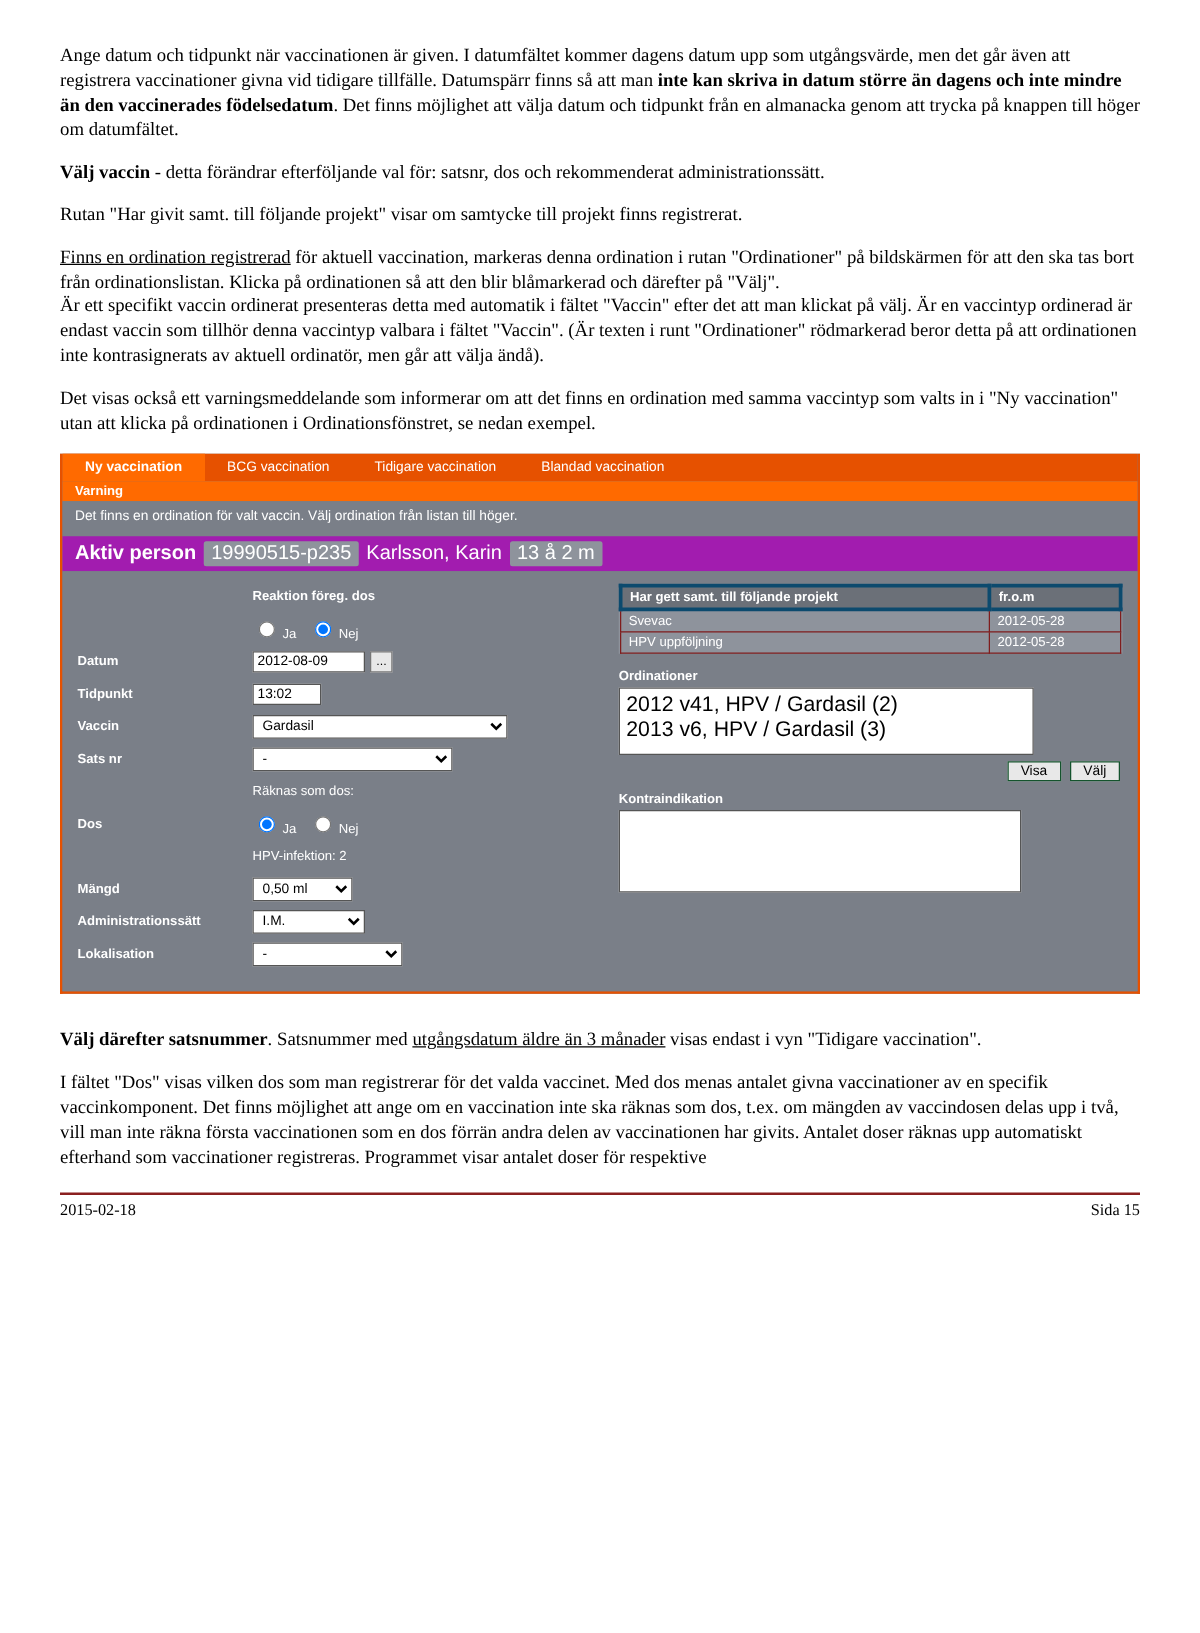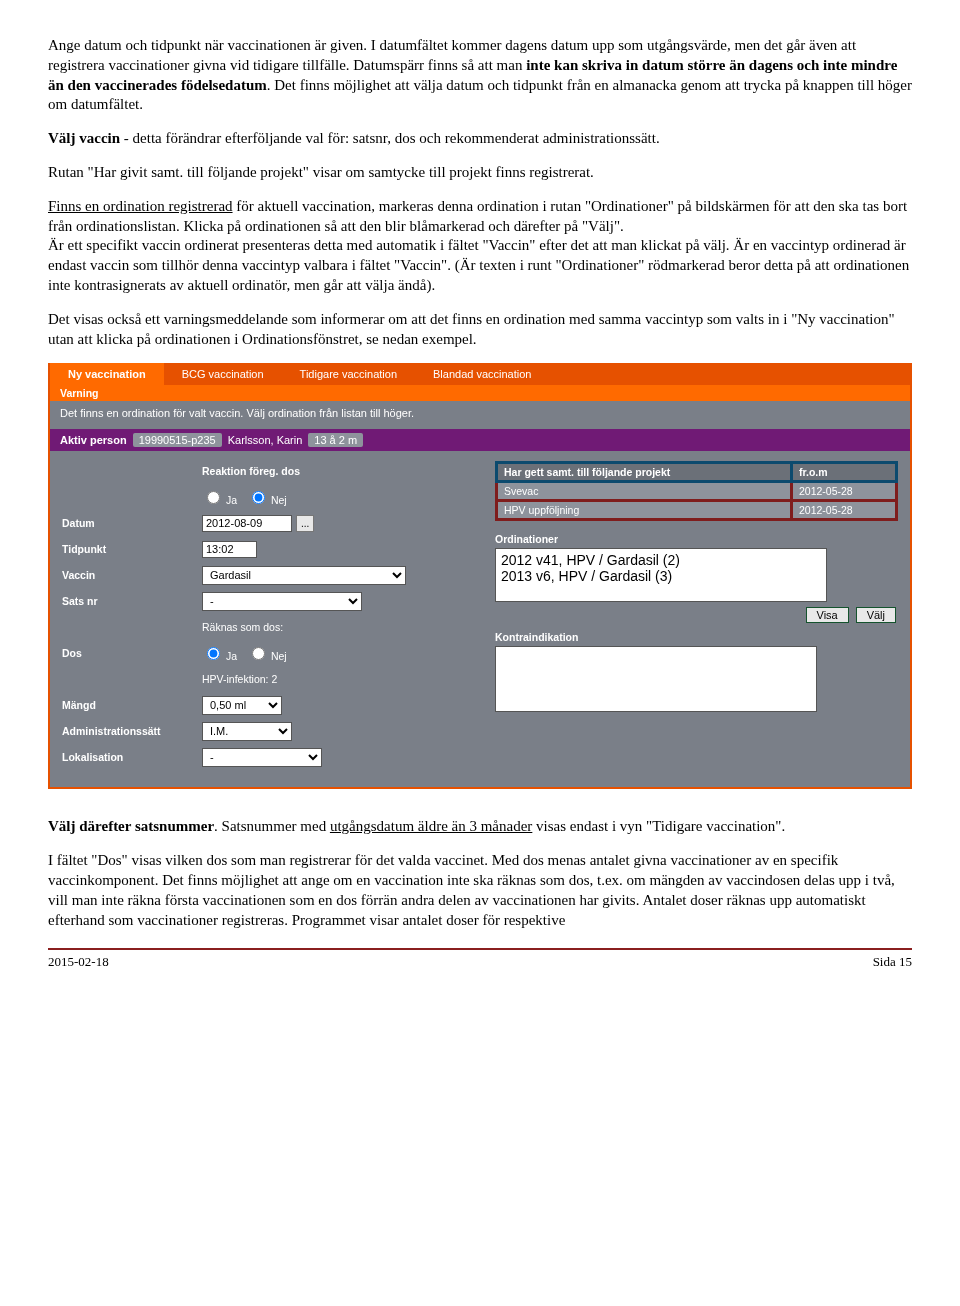--- a/index.html
+++ b/index.html
@@ -41,24 +41,24 @@
     padding: 2px 10px;
     font-size: 10.5px;
   }
   .warnbody {
     background: #7a7f88;
     color: #fff;
     padding: 6px 10px 10px 10px;
     font-size: 11px;
   }
   .aktiv {
-    background: #701a75;
+    background: #a21caf;
     color:#fff;
     padding: 4px 10px;
-    font-size: 11px;
+    font-size: 16px;
     display:flex;
     align-items:center;
     gap:6px;
   }
   .aktiv .chip {
     background:#8e939c;
     padding: 1px 6px;
     border-radius:2px;
   }
   .form-area {
@@ -119,28 +119,28 @@
   }
   .tbl th {
     background:#6b7078;
     text-align:left;
     padding:2px 6px;
     font-weight:bold;
     border:3px solid #0c4a6e;
   }
   .tbl td {
     padding:2px 6px;
-    border:3px solid #7f1d1d;
+    border:1px solid #7f1d1d;
   }
   .ordbox, .kontrabox {
     background:#fff;
     color:#000;
     border:1px solid #555;
     width: 320px;
-    font-size:14px;
+    font-size:17px;
   }
   .ordbox { height:46px; padding:3px 5px; }
   .kontrabox { height:64px; }
   .btnrow { text-align:right; margin:5px 2px 8px 0; }
   .winbtn {
     background:#e8e8e8;
     color:#000;
     border:1px solid #14532d;
     padding:1px 10px;
     font-size:11px;

